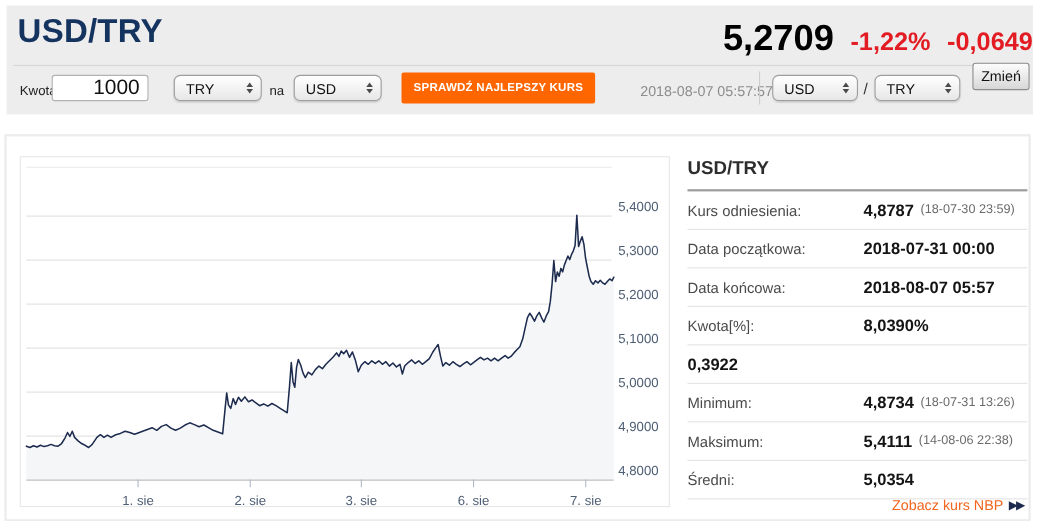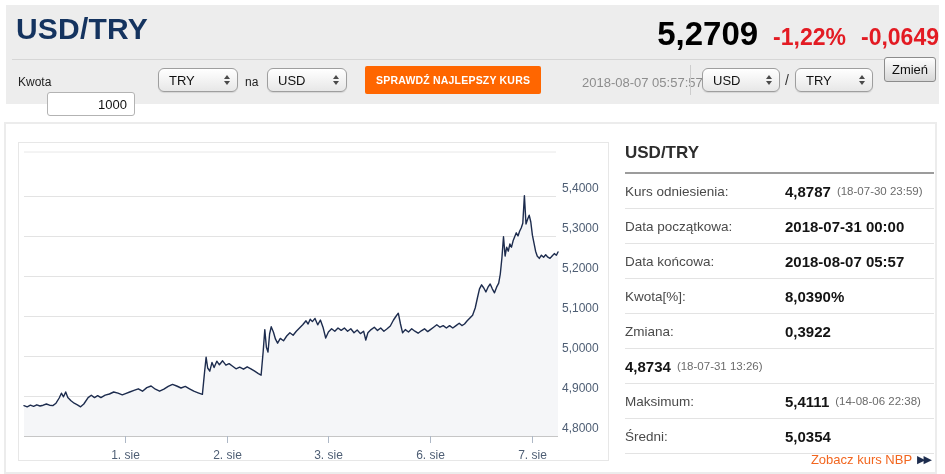--- a/index.html
+++ b/index.html
@@ -16,21 +16,21 @@
   .chg{font-size:23px;font-weight:bold;color:#e31b23;}
   .header-rule{position:absolute;left:6px;right:6px;top:54px;border-top:1px solid #d6d6d6;}
 
   
   .tb-label{position:absolute;font-size:12px;color:#222;}
   .lbl-kwota{left:12px;top:70px;}
   .lbl-na{left:239px;top:70px;}
   .amount-input{
     position:absolute;left:41px;top:63px;width:88px;height:24px;box-sizing:border-box;
     border:1px solid #b3b3b3;border-radius:3px;background:#fff;
-    font-family:"Liberation Sans",sans-serif;font-size:13px;text-align:right;padding-right:7px;color:#111;margin-top:24px;
+    font-family:"Liberation Sans",sans-serif;font-size:19px;text-align:right;padding-right:7px;color:#111;
   }
   .sel{
     position:absolute;height:24px;box-sizing:border-box;display:flex;align-items:center;
     justify-content:space-between;padding:0 7px 0 10px;
     background:linear-gradient(#ffffff,#e7e7e7);border:1px solid #9e9e9e;border-radius:6px;
     font-size:13px;color:#111;box-shadow:0 1px 1px rgba(0,0,0,.10);cursor:default;
   }
   .sel-1{left:152px;top:63px;width:80px;}
   .sel-2{left:261px;top:63px;width:80px;}
   .sel-3{left:696px;top:63px;width:78px;}
@@ -172,24 +172,24 @@
       </div>
       <div class="row">
         <span class="lab">Data końcowa:</span>
         <span class="val">2018-08-07 05:57</span>
       </div>
       <div class="row">
         <span class="lab">Kwota[%]:</span>
         <span class="val">8,0390%</span>
       </div>
       <div class="row">
-        <span class="lab">Zmiana:</span>
         <span class="val">0,3922</span>
       </div>
       <div class="row">
+        <span class="lab">Minimum:</span>
         <span class="val">4,8734</span>
         <span class="note">(18-07-31 13:26)</span>
       </div>
       <div class="row">
         <span class="lab">Maksimum:</span>
         <span class="val">5,4111</span>
         <span class="note">(14-08-06 22:38)</span>
       </div>
       <div class="row">
         <span class="lab">Średni:</span>

